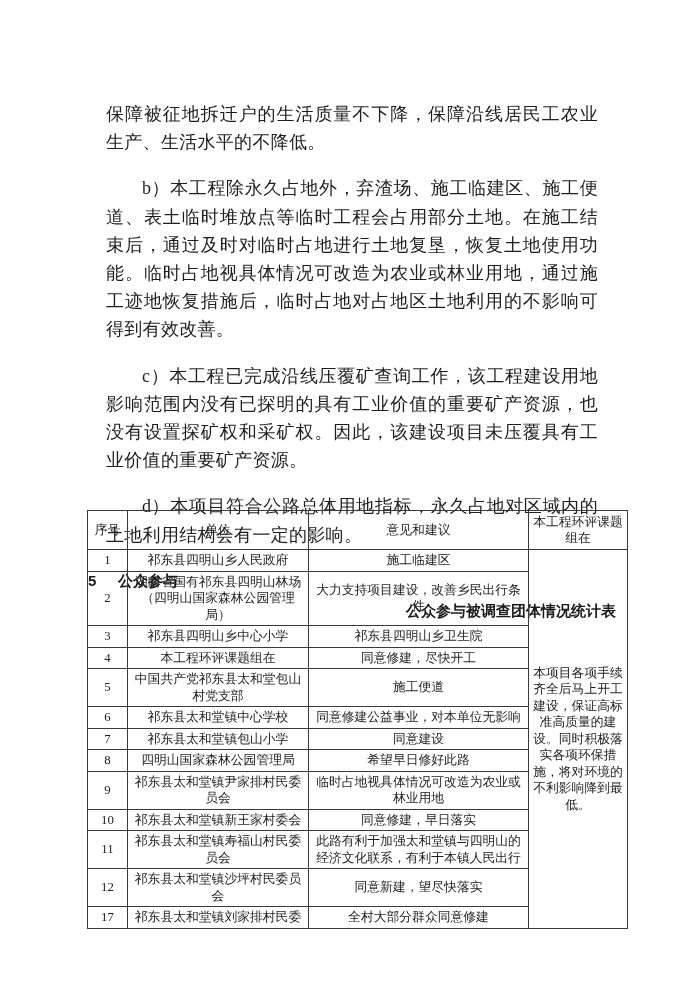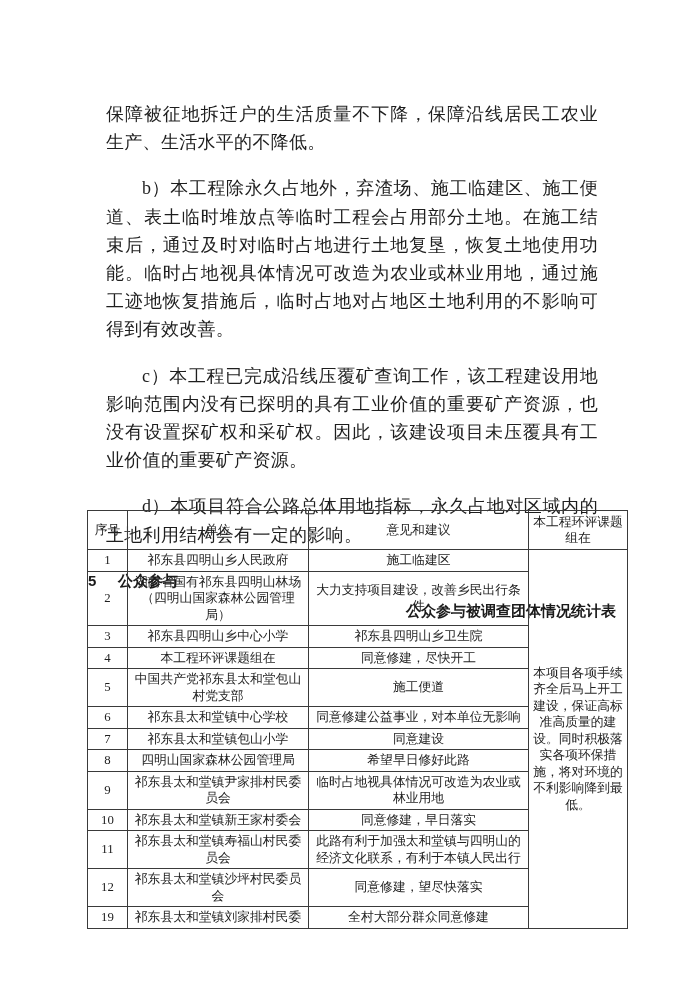--- a/index.html
+++ b/index.html
@@ -173,22 +173,22 @@
         <td>同意修建，早日落实</td>
       </tr>
       <tr>
         <td>11</td>
         <td>祁东县太和堂镇寿福山村民委员会</td>
         <td>此路有利于加强太和堂镇与四明山的经济文化联系，有利于本镇人民出行</td>
       </tr>
       <tr>
         <td>12</td>
         <td>祁东县太和堂镇沙坪村民委员会</td>
-        <td>同意修建，望尽快落实</td>
+        <td>同意新建，望尽快落实</td>
       </tr>
       <tr>
-        <td>19</td>
+        <td>17</td>
         <td>祁东县太和堂镇刘家排村民委</td>
         <td>全村大部分群众同意修建</td>
       </tr>
     </tbody>
   </table>
 </div>
 
 </body></html>

